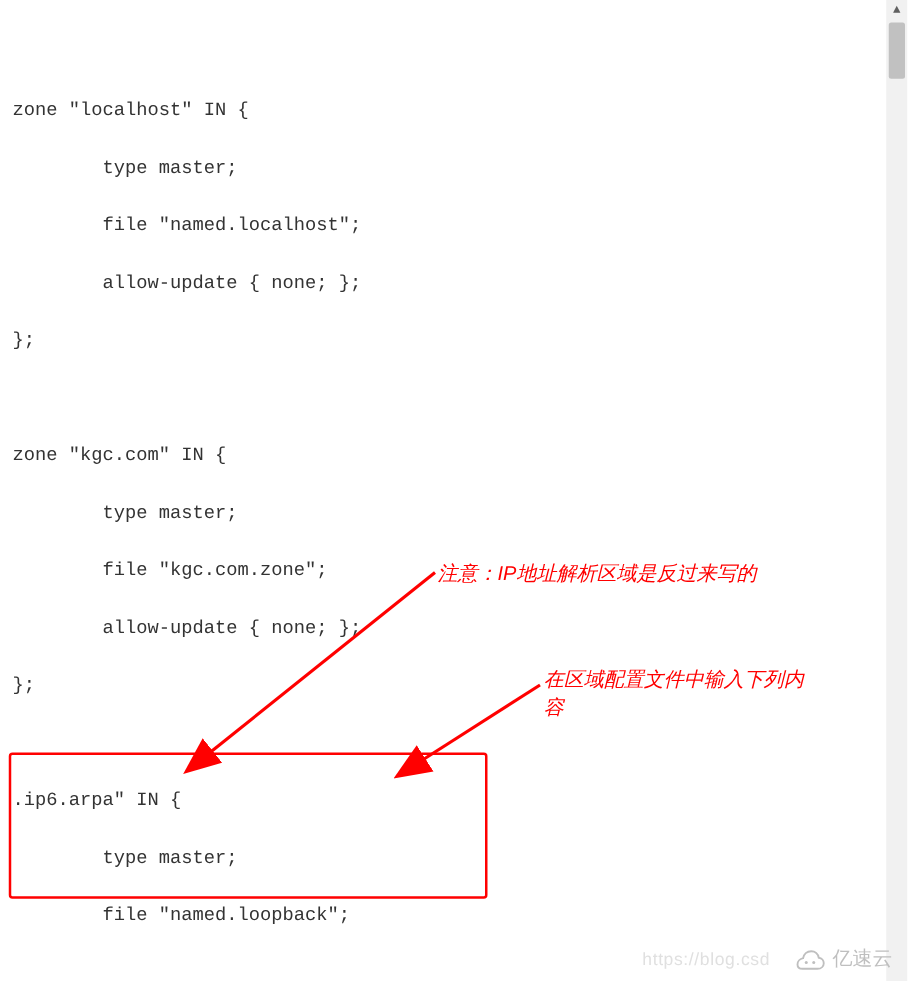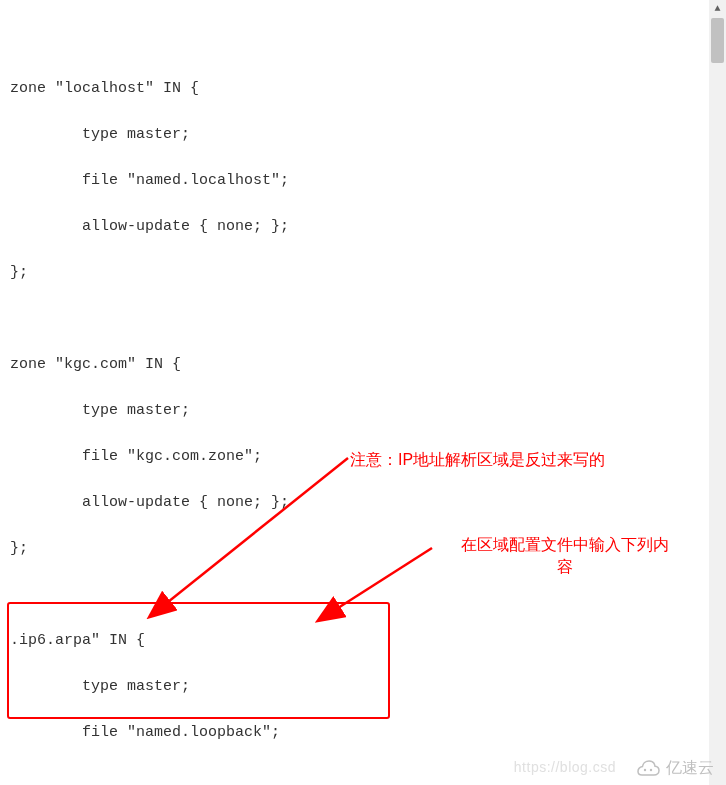--- a/index.html
+++ b/index.html
@@ -47,40 +47,41 @@
       border: 2.5px solid #ff0000;
       border-radius: 3px;
       pointer-events: none;
     }
     .annotation {
       position: absolute;
       color: #ff0000;
       font-family: "Microsoft YaHei","SimSun",sans-serif;
       font-size: 16px;
       line-height: 22px;
+      font-style: italic;
     }
     .svg-overlay {
       position: absolute;
       top: 0; left: 0;
       width: 726px; height: 785px;
       pointer-events: none;
     }
     .watermark-text {
       position: absolute;
       right: 110px; bottom: 10px;
       font-family: Arial, sans-serif;
       color: #e0e0e0;
       font-size: 14px;
       letter-spacing: 0.5px;
       margin-top: 10px;
     }
     .watermark-logo {
       position: absolute;
       right: 12px; bottom: 6px;
-      display: flex; align-items: flex-end;
+      display: flex; align-items: flex-start;
       font-family: "Microsoft YaHei", sans-serif;
       color: #bfbfbf;
       font-size: 16px;
     }
     .watermark-logo svg { margin-right: 4px; }
   </style>
 </head>
 <body>
 
 <div class="code-area">
@@ -115,21 +116,21 @@
 
 
 
 
 </div>
 
 <div class="red-box" style="left:7px; top:602px; width:383px; height:117px;"></div>
 
 <div class="annotation" style="left:350px; top:449px;">注意：IP地址解析区域是反过来写的</div>
 
-<div class="annotation" style="left:435px; top:534px; width:260px;text-align:center;">
+<div class="annotation" style="left:435px; top:534px; width:260px;">
   <span>在区域配置文件中输入下列内</span><br>
   <span>容</span>
 </div>
 
 <svg class="svg-overlay" viewBox="0 0 726 785">
   <defs>
     <marker id="ah" markerWidth="12" markerHeight="10" refX="1" refY="5" orient="auto">
       <polygon points="0,0 12,5 0,10" fill="#ff0000"></polygon>
     </marker>
   </defs>

